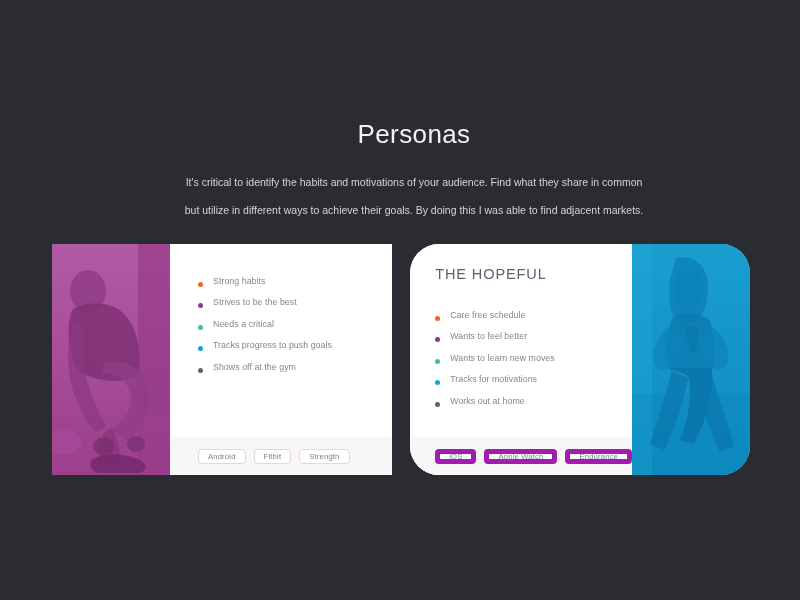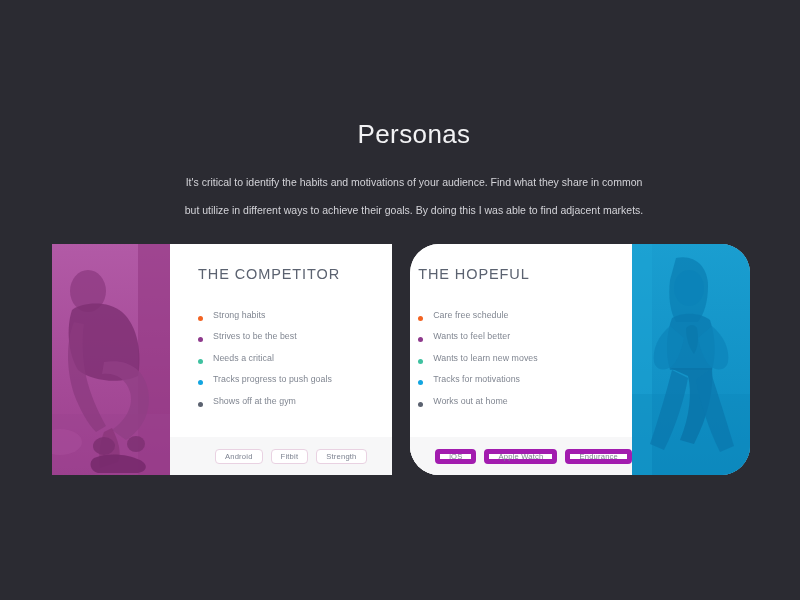--- a/index.html
+++ b/index.html
@@ -132,21 +132,21 @@
     letter-spacing: 0.05px;
   }
 
   
   .card-footer {
     flex: 0 0 38px;
     height: 38px;
     background: #f7f7f8;
     display: flex;
     align-items: center;
-    padding-left: 45px;
+    padding-left: 28px;
     gap: 8px;
   }
 
   .pill {
     height: 15px;
     padding: 0 9px;
     border-radius: 4px;
     background: #ffffff;
     display: inline-flex;
     align-items: center;
@@ -197,21 +197,20 @@
 
           <path d="M42 214 C56 208 76 210 88 216 C96 220 96 227 86 229 L46 229 C38 227 36 218 42 214 Z" fill="#76296c" opacity="0.88"></path>
 
           <ellipse cx="52" cy="202" rx="11" ry="9" fill="#7c2f71" opacity="0.85"></ellipse>
           <ellipse cx="84" cy="200" rx="9" ry="8" fill="#7c2f71" opacity="0.8"></ellipse>
         </svg>
       </div>
 
       <div class="card-body">
         <div class="card-main">
-          <div class="card-title">THE COMPETITOR</div>
           <ul class="trait-list">
             <li class="trait">
               <span class="bullet" style="background:#f26322"></span>
               <span class="trait-label">Strong habits</span>
             </li>
             <li class="trait">
               <span class="bullet" style="background:#8e3a8c"></span>
               <span class="trait-label">Strives to be the best</span>
             </li>
             <li class="trait">

